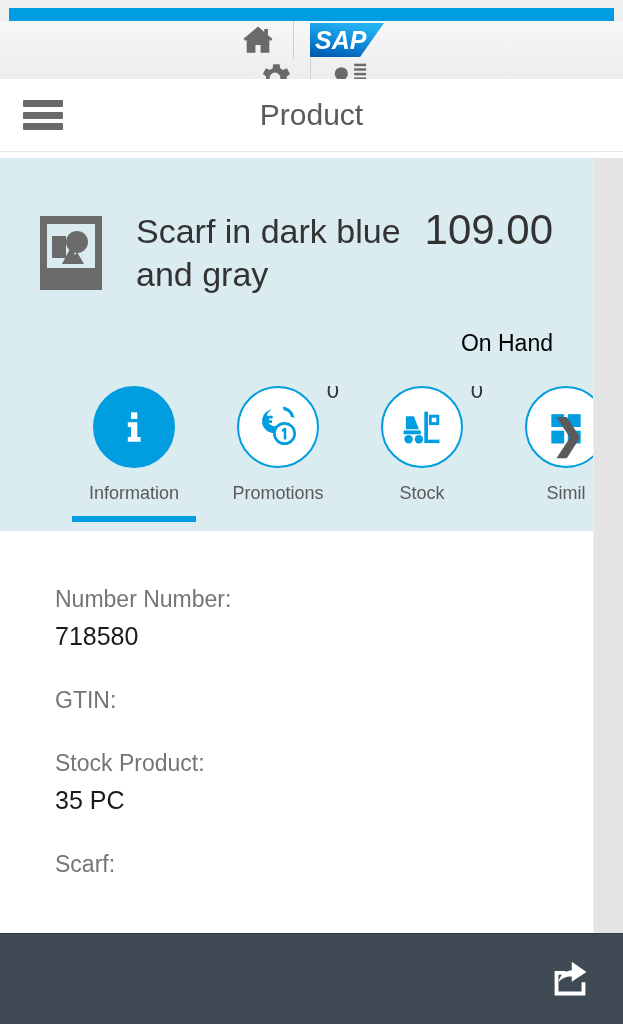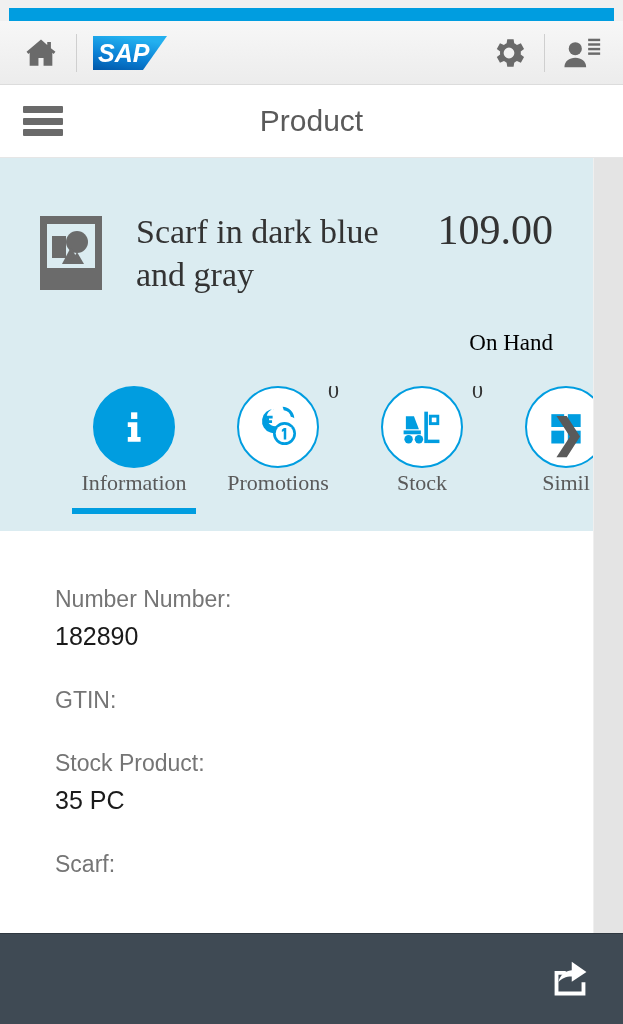--- a/index.html
+++ b/index.html
@@ -37,20 +37,21 @@
   
   .shell-bar {
     position: absolute;
     top: 21px; left: 0;
     width: 623px; height: 64px;
     background: linear-gradient(#f7f7f7, #ececec);
     border-bottom: 1px solid #dcdcdc;
     display: flex;
     align-items: center;
     padding: 0 22px;
+    flex-direction: column;
   }
   .shell-left { display: flex; align-items: center; }
   .shell-spacer { flex: 1; }
   .shell-right { display: flex; align-items: center; }
 
   .shell-divider {
     width: 1px; height: 38px;
     background: #cfcfcf;
     margin: 0 16px;
   }
@@ -60,21 +61,21 @@
   
   .sap-logo {
     position: relative;
     width: 74px; height: 34px;
     display: block;
   }
 
   
   .page-header {
     position: absolute;
-    top: 85px; left: 0;
+    top: 79px; left: 0;
     width: 623px; height: 73px;
     background: #ffffff;
     border-bottom: 1px solid #e6e6e6;
     display: flex;
     align-items: center;
   }
   .burger {
     width: 40px; height: 30px;
     margin-left: 23px;
     display: flex; flex-direction: column;
@@ -95,21 +96,20 @@
     color: #5a5a5a;
     font-weight: 400;
   }
 
   
   .object-header {
     position: absolute;
     top: 158px; left: 0;
     width: 593px; height: 462px;
     background: #dbecf1;
-    font-family: Liberation Serif, serif;
   }
 
   .oh-row {
     display: flex;
     padding: 52px 30px 0 40px;
     align-items: flex-start;
   }
   .thumb {
     width: 62px; height: 74px;
     flex: 0 0 auto;
@@ -181,22 +181,22 @@
     border-color: #009de0;
   }
   .tab-count {
     position: absolute;
     top: -10px;
     right: -22px;
     font-size: 22px;
     color: #333333;
   }
   .tab-label {
-    margin-top: 2px;
-    font-size: 22px;
+    margin-top: 15px;
+    font-size: 18px;
     color: #5a5a5a;
     white-space: nowrap;
   }
   .tab-underline {
     margin-top: 12px;
     width: 124px;
     height: 6px;
     background: transparent;
   }
   .tab.active .tab-underline { background: #009de0; }
@@ -409,21 +409,21 @@
         <div class="tab-underline"></div>
       </div>
 
       <div class="tab-next">❯</div>
     </div>
   </div>
 
   <div class="content">
     <div class="field">
       <div class="field-label">Number Number:</div>
-      <div class="field-value">182890</div>
+      <div class="field-value">718580</div>
     </div>
     <div class="field">
       <div class="field-label">GTIN:</div>
     </div>
     <div class="field">
       <div class="field-label">Stock Product:</div>
       <div class="field-value">35 PC</div>
     </div>
     <div class="field">
       <div class="field-label">Scarf:</div>

